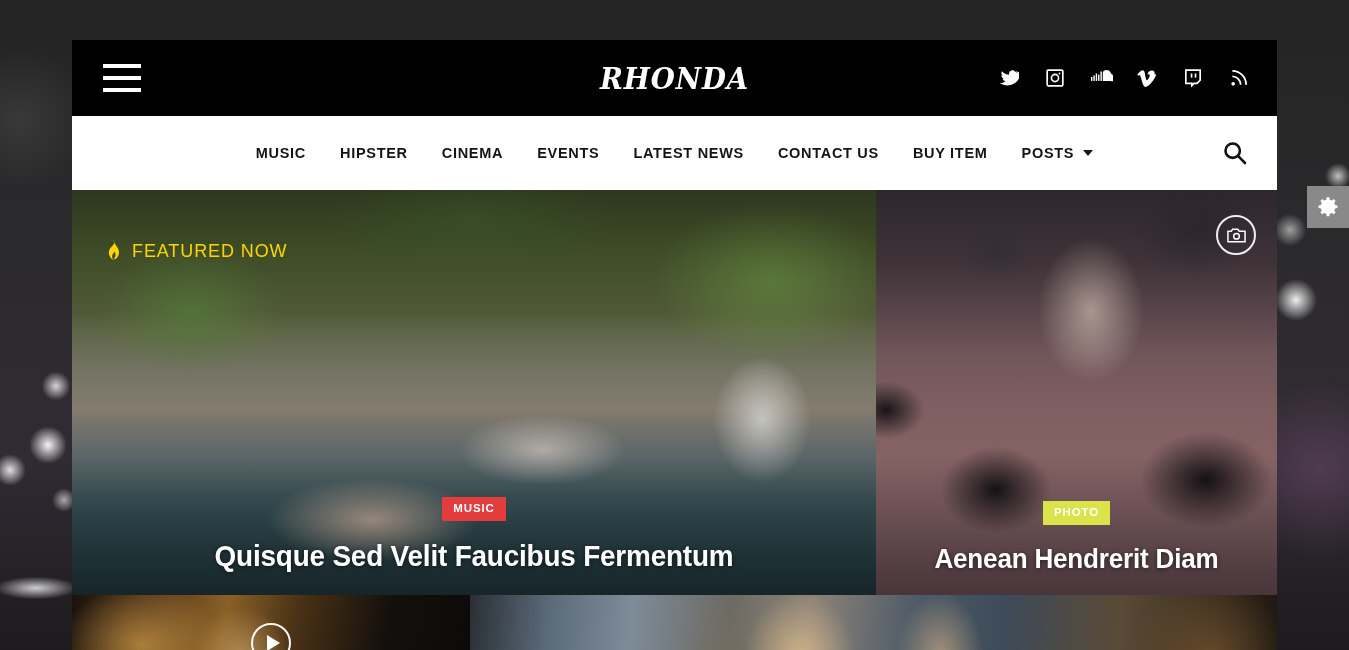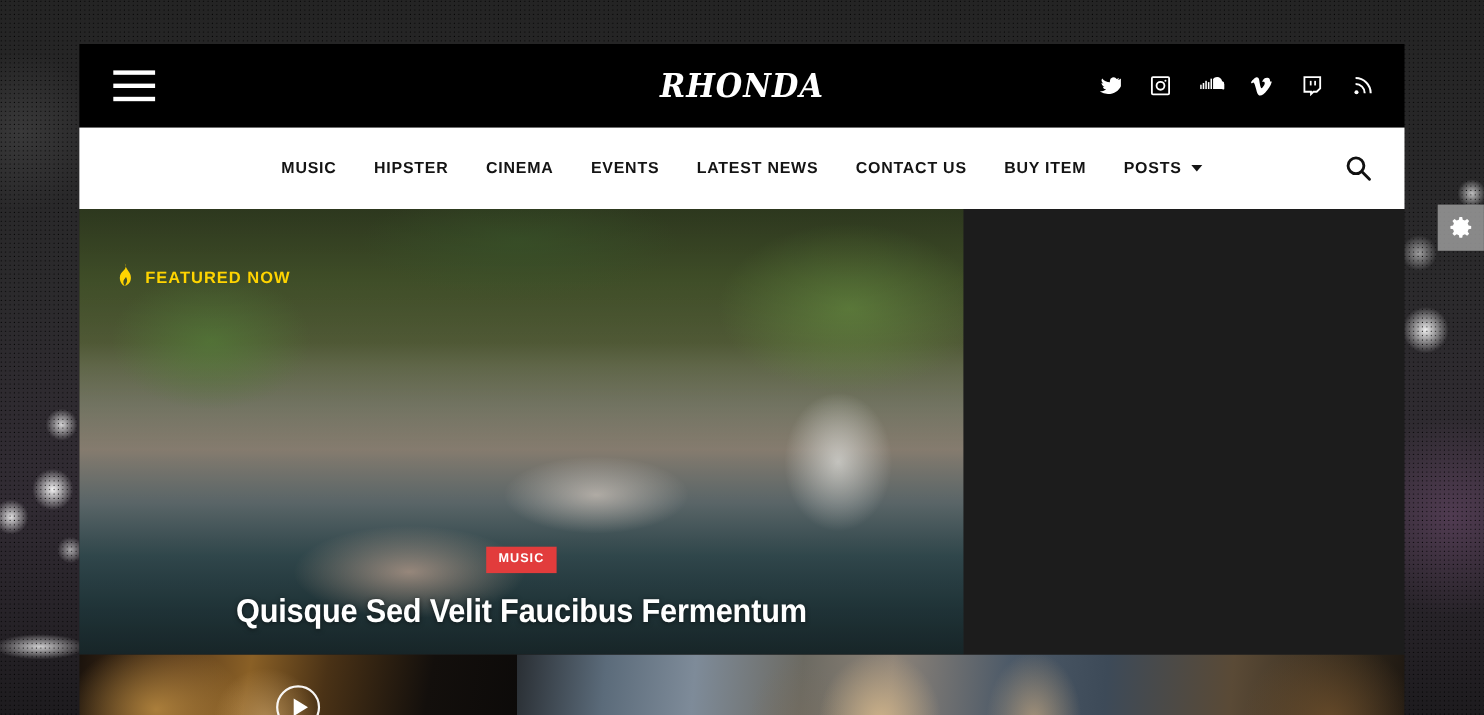--- a/index.html
+++ b/index.html
@@ -178,22 +178,22 @@
 
   .featured-tag {
     position: absolute;
     left: 33px; top: 49px;
     display: flex;
     align-items: center;
     gap: 10px;
     z-index: 4;
   }
   .featured-tag .label {
-    font-size: 15px;
-    font-weight: 700;
+    font-size: 18px;
+    font-weight: 400;
     letter-spacing: 0.9px;
     color: #ffd400;
     text-transform: uppercase;
   }
 
   .card-main .caption {
     position: absolute;
     left: 0; right: 0;
     bottom: 22px;
     text-align: center;
@@ -455,20 +455,35 @@
         </span>
         <span class="label">FEATURED NOW</span>
       </div>
 
       <div class="caption">
         <span class="badge badge-music">MUSIC</span>
         <div class="card-title">Quisque Sed Velit Faucibus Fermentum</div>
       </div>
     </div>
 
+    <div class="card card-right">
+      <div class="bg"></div>
+
+      <div class="camera-circle">
+        <svg viewBox="0 0 24 20" width="19" height="16" fill="none" stroke="#ffffff" stroke-width="1.9">
+          <path d="M1.2 5.4h4.1l1.8-2.6h6.6l1.8 2.6h7.3v13H1.2z"></path>
+          <circle cx="12" cy="11.6" r="3.6"></circle>
+        </svg>
+      </div>
+
+      <div class="caption">
+        <span class="badge badge-photo">PHOTO</span>
+        <div class="card-title">Aenean Hendrerit Diam</div>
+      </div>
+    </div>
 
     <div class="card card-bl">
       <div class="bg"></div>
       <div class="play-circle">
         <span class="tri"></span>
       </div>
     </div>
 
     <div class="card card-br">
       <div class="bg"></div>

